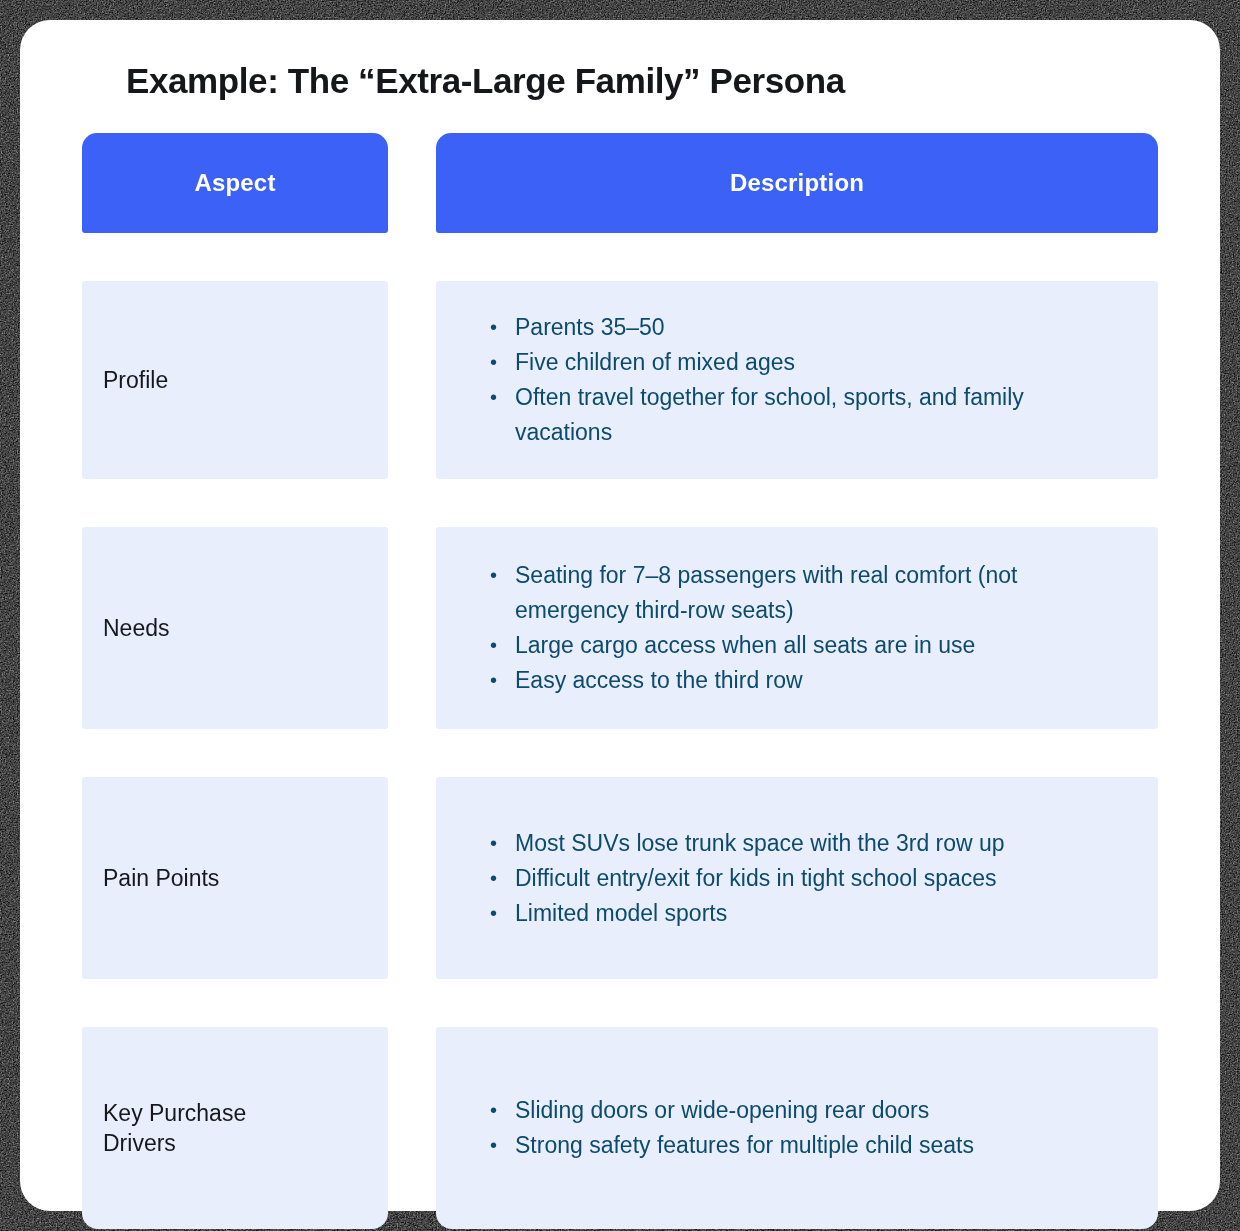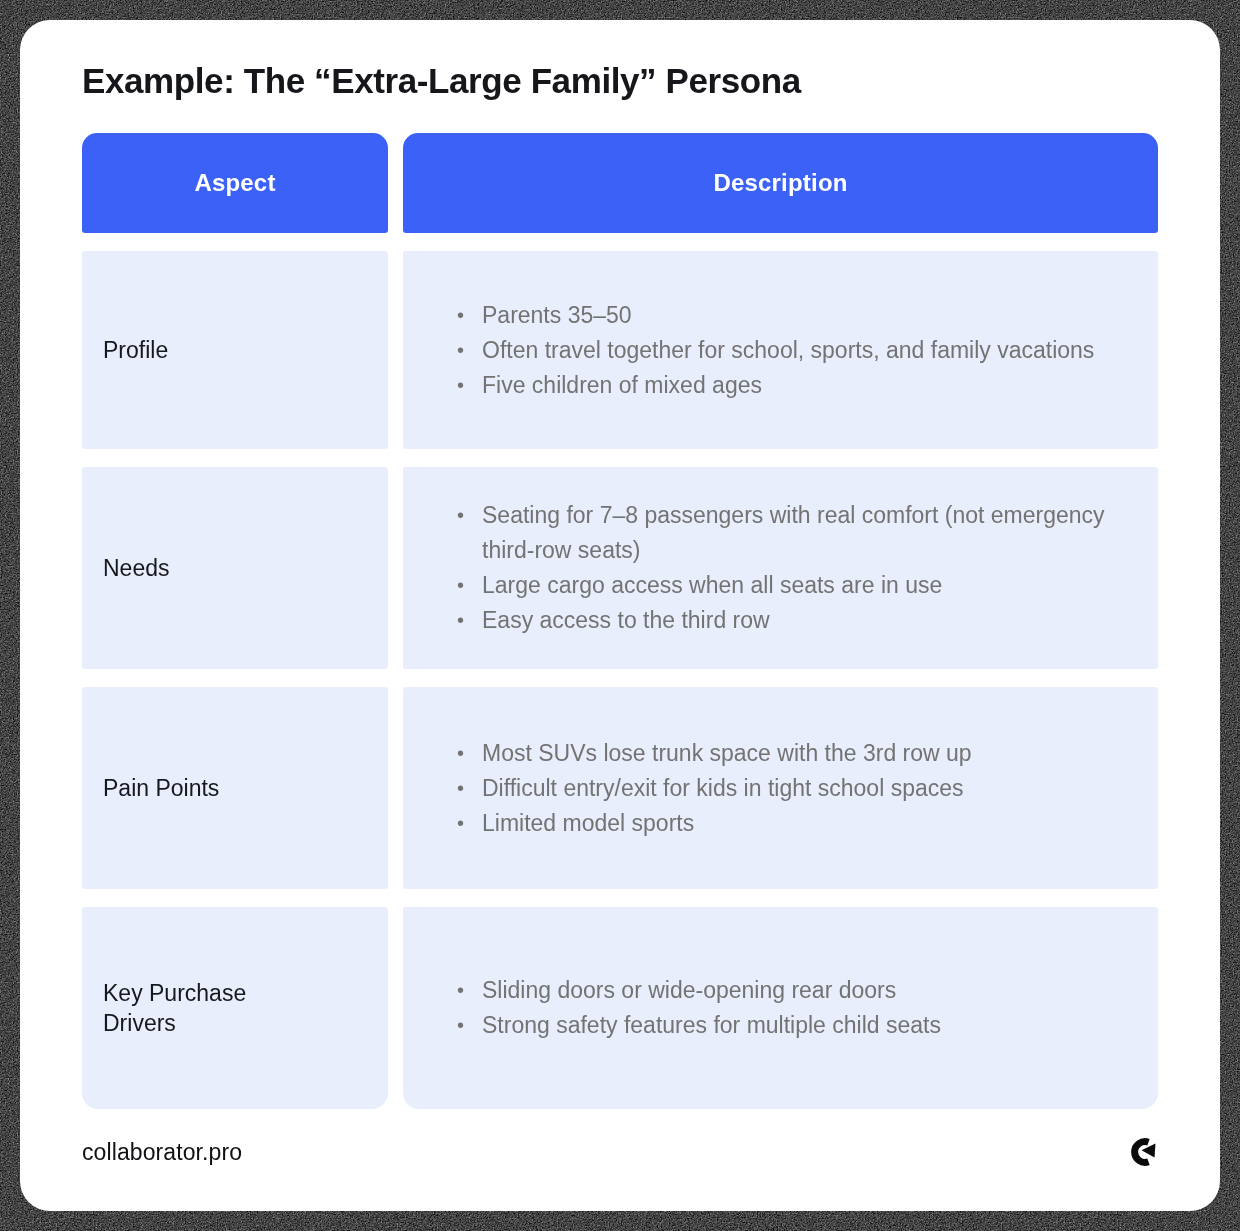--- a/index.html
+++ b/index.html
@@ -24,26 +24,28 @@
     display: flex; flex-direction: column;
     z-index: 2;
   }
   .page-title {
     font-size: 35px;
     font-weight: 700;
     letter-spacing: -0.4px;
     color: #16171b;
     line-height: 46px;
     margin-bottom: 29px;
+    margin-left: 44px;
   }
   .persona-table {
     display: grid;
     grid-template-columns: 306px 1fr;
     column-gap: 15px;
     row-gap: 18px;
+    gap: 48px;
   }
   .th {
     height: 100px;
     background: var(--accent, #3b61f6);
     color: #ffffff;
     font-size: 24px;
     font-weight: 700;
     letter-spacing: 0.2px;
     display: flex; align-items: center; justify-content: center;
     border-radius: 15px 15px 3px 3px;
@@ -68,21 +70,21 @@
   .bullet-list {
     list-style: none;
     padding: 26px 34px 26px 54px;
     width: 100%;
   }
   .bullet-list li {
     position: relative;
     font-size: 23px;
     line-height: 35px;
     padding-left: 25px;
-    color: #737373;
+    color: #0c4a6e;
   }
   .bullet-list li::before {
     content: "\2022";
     position: absolute;
     left: 0;
     font-size: 20px;
   }
   .footer {
     margin-top: auto;
     margin-bottom: 12px;
@@ -115,22 +117,22 @@
     <div class="persona-table">
       <div class="th">Aspect</div>
       <div class="th">Description</div>
 
       <div class="cell row-1">
         <div class="aspect-label">Profile</div>
       </div>
       <div class="cell row-1">
         <ul class="bullet-list">
             <li>Parents 35–50</li>
+            <li>Five children of mixed ages</li>
             <li>Often travel together for school, sports, and family vacations</li>
-            <li>Five children of mixed ages</li>
           </ul>
       </div>
 
       <div class="cell row-2">
         <div class="aspect-label">Needs</div>
       </div>
       <div class="cell row-2">
         <ul class="bullet-list">
             <li>Seating for 7–8 passengers with real comfort (not emergency third-row seats)</li>
             <li>Large cargo access when all seats are in use</li>

